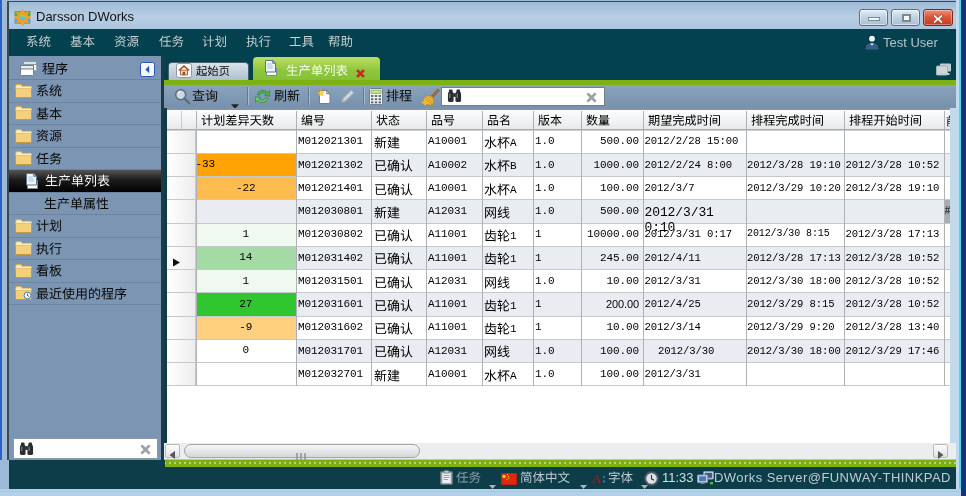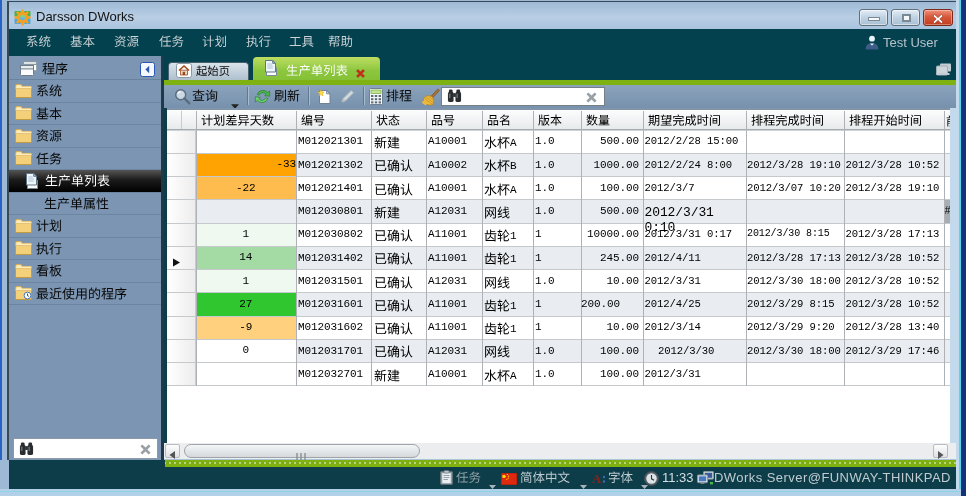--- a/index.html
+++ b/index.html
@@ -590,21 +590,21 @@
     </svg>
   </div>
 <div style="position:absolute;left:428px;top:135.4px;width:52px;height:12px;font-family:'Liberation Mono',monospace;font-size:10.6px;letter-spacing:-0.1px;color:#000;font-size:11px">A10001</div>
 <div style="position:absolute;left:484px;top:136px;width:54px;height:14px;color:#000;white-space:nowrap;line-height:0"><svg class="zh" style="" width="26" height="13" viewBox="0 0 2000 1000">
       <use href="#z63"></use>
       <use href="#z64" x="1000"></use>
     </svg><span class="mono" style="font-size:11px;line-height:11px;vertical-align:1px">A</span></div>
 <div style="position:absolute;left:535px;top:135.4px;width:40px;height:12px;font-family:'Liberation Mono',monospace;font-size:10.6px;letter-spacing:-0.1px;color:#000;font-size:11px">1.0</div>
 <div style="position:absolute;left:581px;top:135.4px;width:58px;height:12px;font-family:'Liberation Mono',monospace;font-size:10.6px;letter-spacing:-0.1px;color:#000;font-size:11px;text-align:right">500.00</div>
 <div style="position:absolute;left:644.5px;top:135.4px;width:100px;height:12px;font-family:'Liberation Mono',monospace;font-size:10.6px;letter-spacing:-0.1px;color:#000;">2012/2/28 15:00</div>
-<div style="position:absolute;left:195.5px;top:158.45px;width:100.5px;height:12px;font-family:'Liberation Mono',monospace;font-size:10.6px;letter-spacing:-0.1px;color:#000;text-align:right;font-size:11px">-33</div>
+<div style="position:absolute;left:195.5px;top:158.45px;width:100.5px;height:12px;font-family:'Liberation Mono',monospace;font-size:10.6px;letter-spacing:-0.1px;color:#000;text-align:left;font-size:11px">-33</div>
 <div style="position:absolute;left:298px;top:158.65px;width:72px;height:12px;font-family:'Liberation Mono',monospace;font-size:10.6px;letter-spacing:-0.1px;color:#000;font-size:11px">M012021302</div>
 <div style="position:absolute;left:373.5px;top:159.25px;width:42px;height:13px;color:#000">
     <svg class="zh" style="display:block;" width="39" height="13" viewBox="0 0 3000 1000">
       <use href="#z59"></use>
       <use href="#z60" x="1000"></use>
       <use href="#z61" x="2000"></use>
     </svg>
   </div>
 <div style="position:absolute;left:428px;top:158.65px;width:52px;height:12px;font-family:'Liberation Mono',monospace;font-size:10.6px;letter-spacing:-0.1px;color:#000;font-size:11px">A10002</div>
 <div style="position:absolute;left:484px;top:159.25px;width:54px;height:14px;color:#000;white-space:nowrap;line-height:0"><svg class="zh" style="" width="26" height="13" viewBox="0 0 2000 1000">
@@ -626,21 +626,21 @@
     </svg>
   </div>
 <div style="position:absolute;left:428px;top:181.9px;width:52px;height:12px;font-family:'Liberation Mono',monospace;font-size:10.6px;letter-spacing:-0.1px;color:#000;font-size:11px">A10001</div>
 <div style="position:absolute;left:484px;top:182.5px;width:54px;height:14px;color:#000;white-space:nowrap;line-height:0"><svg class="zh" style="" width="26" height="13" viewBox="0 0 2000 1000">
       <use href="#z63"></use>
       <use href="#z64" x="1000"></use>
     </svg><span class="mono" style="font-size:11px;line-height:11px;vertical-align:1px">A</span></div>
 <div style="position:absolute;left:535px;top:181.9px;width:40px;height:12px;font-family:'Liberation Mono',monospace;font-size:10.6px;letter-spacing:-0.1px;color:#000;font-size:11px">1.0</div>
 <div style="position:absolute;left:581px;top:181.9px;width:58px;height:12px;font-family:'Liberation Mono',monospace;font-size:10.6px;letter-spacing:-0.1px;color:#000;font-size:11px;text-align:right">100.00</div>
 <div style="position:absolute;left:644.5px;top:181.9px;width:100px;height:12px;font-family:'Liberation Mono',monospace;font-size:10.6px;letter-spacing:-0.1px;color:#000;">2012/3/7</div>
-<div style="position:absolute;left:747px;top:181.9px;width:97px;height:12px;font-family:'Liberation Mono',monospace;font-size:10.6px;letter-spacing:-0.1px;color:#000;">2012/3/07 10:20</div>
+<div style="position:absolute;left:747px;top:181.9px;width:97px;height:12px;font-family:'Liberation Mono',monospace;font-size:10.6px;letter-spacing:-0.1px;color:#000;">2012/3/29 10:20</div>
 <div style="position:absolute;left:845.5px;top:181.9px;width:97px;height:12px;font-family:'Liberation Mono',monospace;font-size:10.6px;letter-spacing:-0.1px;color:#000;">2012/3/28 19:10</div>
 <div style="position:absolute;left:298px;top:205.15px;width:72px;height:12px;font-family:'Liberation Mono',monospace;font-size:10.6px;letter-spacing:-0.1px;color:#000;font-size:11px">M012030801</div>
 <div style="position:absolute;left:373.5px;top:205.75px;width:42px;height:13px;color:#000">
     <svg class="zh" style="display:block;" width="26" height="13" viewBox="0 0 2000 1000">
       <use href="#z38"></use>
       <use href="#z62" x="1000"></use>
     </svg>
   </div>
 <div style="position:absolute;left:428px;top:205.15px;width:52px;height:12px;font-family:'Liberation Mono',monospace;font-size:10.6px;letter-spacing:-0.1px;color:#000;font-size:11px">A12031</div>
 <div style="position:absolute;left:484px;top:205.75px;width:54px;height:14px;color:#000;white-space:nowrap;line-height:0"><svg class="zh" style="" width="26" height="13" viewBox="0 0 2000 1000">
@@ -715,21 +715,21 @@
       <use href="#z60" x="1000"></use>
       <use href="#z61" x="2000"></use>
     </svg>
   </div>
 <div style="position:absolute;left:428px;top:298.15px;width:52px;height:12px;font-family:'Liberation Mono',monospace;font-size:10.6px;letter-spacing:-0.1px;color:#000;font-size:11px">A11001</div>
 <div style="position:absolute;left:484px;top:298.75px;width:54px;height:14px;color:#000;white-space:nowrap;line-height:0"><svg class="zh" style="" width="26" height="13" viewBox="0 0 2000 1000">
       <use href="#z65"></use>
       <use href="#z66" x="1000"></use>
     </svg><span class="mono" style="font-size:11px;line-height:11px;vertical-align:1px">1</span></div>
 <div style="position:absolute;left:535px;top:298.15px;width:40px;height:12px;font-family:'Liberation Mono',monospace;font-size:10.6px;letter-spacing:-0.1px;color:#000;font-size:11px">1</div>
-<div style="position:absolute;left:581px;top:298.15px;width:58px;height:12px;font-family:Liberation Mono, monospace;font-size:10.6px;letter-spacing:-0.1px;color:#000;font-size:11px;">200.00</div>
+<div style="position:absolute;left:581px;top:298.15px;width:58px;height:12px;font-family:Liberation Sans, sans-serif;font-size:10.6px;letter-spacing:-0.1px;color:#000;font-size:11px;text-align:right">200.00</div>
 <div style="position:absolute;left:644.5px;top:298.15px;width:100px;height:12px;font-family:'Liberation Mono',monospace;font-size:10.6px;letter-spacing:-0.1px;color:#000;">2012/4/25</div>
 <div style="position:absolute;left:747px;top:298.15px;width:97px;height:12px;font-family:'Liberation Mono',monospace;font-size:10.6px;letter-spacing:-0.1px;color:#000;">2012/3/29 8:15</div>
 <div style="position:absolute;left:845.5px;top:298.15px;width:97px;height:12px;font-family:'Liberation Mono',monospace;font-size:10.6px;letter-spacing:-0.1px;color:#000;">2012/3/28 10:52</div>
 <div style="position:absolute;left:195.5px;top:321.2px;width:100.5px;height:12px;font-family:'Liberation Mono',monospace;font-size:10.6px;letter-spacing:-0.1px;color:#000;text-align:center;font-size:11px">-9</div>
 <div style="position:absolute;left:298px;top:321.4px;width:72px;height:12px;font-family:'Liberation Mono',monospace;font-size:10.6px;letter-spacing:-0.1px;color:#000;font-size:11px">M012031602</div>
 <div style="position:absolute;left:373.5px;top:322px;width:42px;height:13px;color:#000">
     <svg class="zh" style="display:block;" width="39" height="13" viewBox="0 0 3000 1000">
       <use href="#z59"></use>
       <use href="#z60" x="1000"></use>
       <use href="#z61" x="2000"></use>

